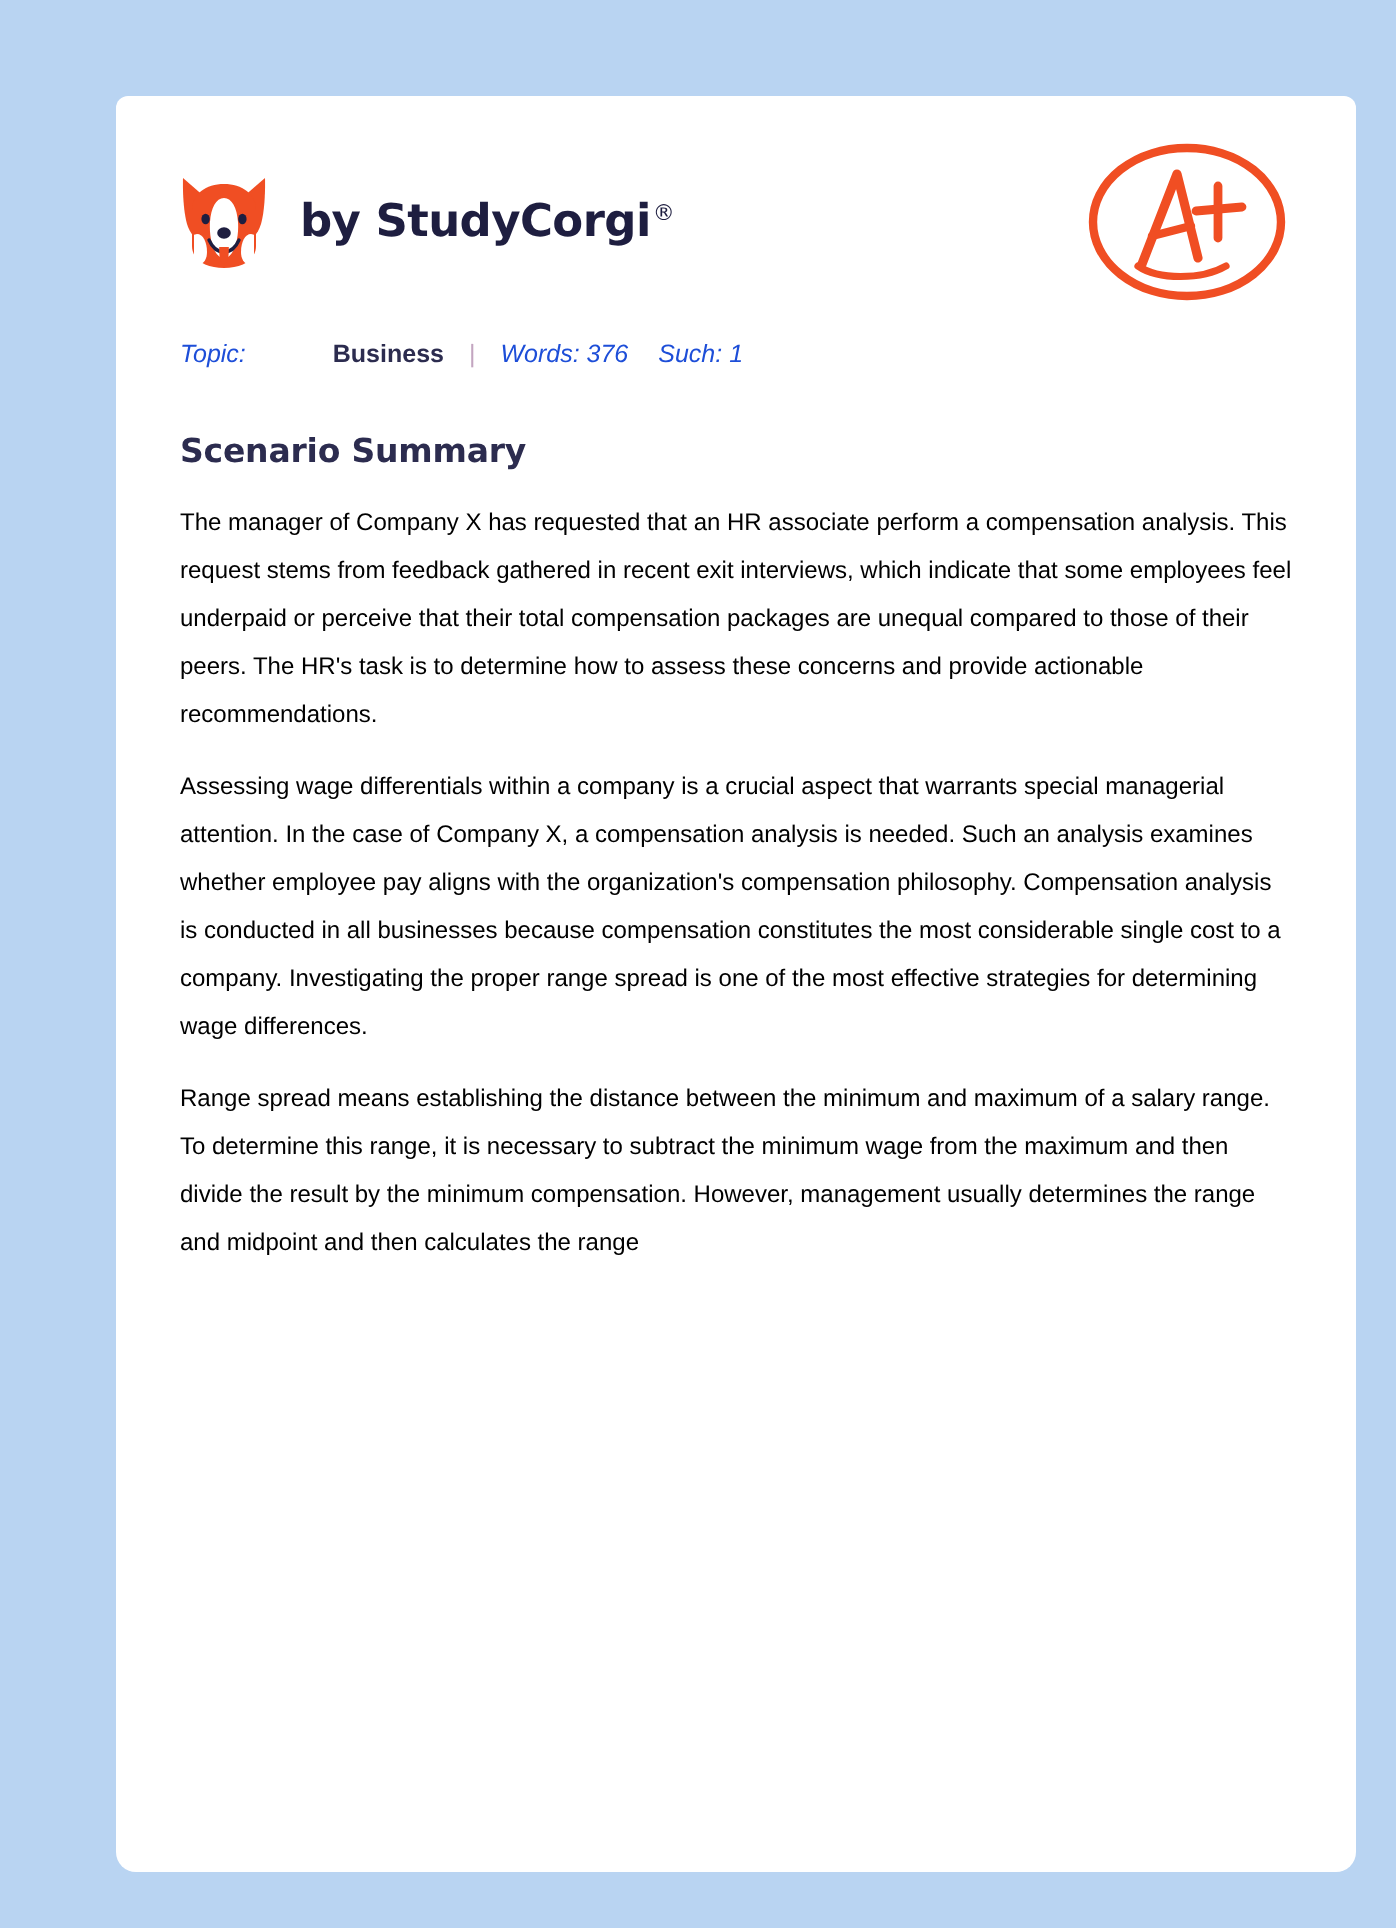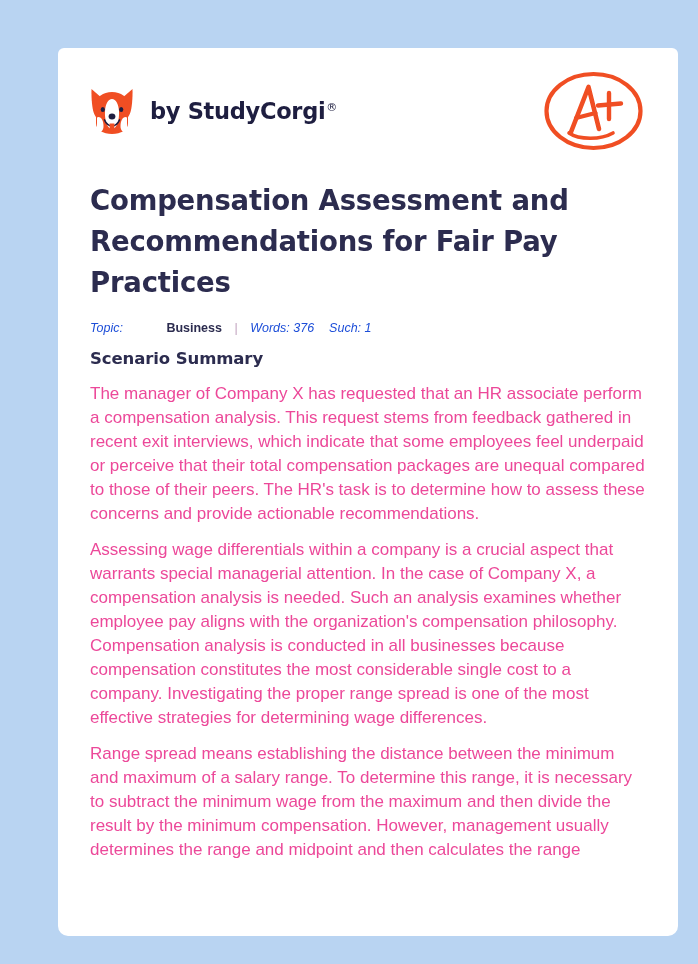--- a/index.html
+++ b/index.html
@@ -101,28 +101,28 @@
   .doc-meta .m-sep { color: #c3a5c0; margin: 0 9px; }
   .doc-meta .m-gap { display: inline-block; width: 8px; }
 
   
   .section-heading {
     font-family: "DejaVu Sans", sans-serif;
     font-size: 16.5px;
     font-weight: 700;
     color: #2c2c4f;
     letter-spacing: -0.1px;
-    margin-top: 12px;
+    margin-top: 30px;
     margin-bottom: 14px;
   }
 
   p.body-text {
-    font-size: 17px;
+    font-size: 12px;
     line-height: 24px;
-    color: #ec4899;
+    color: #000000;
     margin-bottom: 0;
   }
 
   p.body-text + p.body-text {
     margin-top: 12px;
   }
 
   .content-block { margin-top: 2px; }
 </style>
 </head>
@@ -168,21 +168,20 @@
         <path d="M30 65 L47.5 20 L58 62" fill="none" stroke="#f04e23" stroke-width="4.6" stroke-linecap="round" stroke-linejoin="round"></path>
         <path d="M35 51 L54.5 46" fill="none" stroke="#f04e23" stroke-width="4.2" stroke-linecap="round"></path>
 
         <path d="M68 26 L68 52" fill="none" stroke="#f04e23" stroke-width="4.4" stroke-linecap="round"></path>
         <path d="M57 38.5 L80 36.5" fill="none" stroke="#f04e23" stroke-width="4.4" stroke-linecap="round"></path>
 
         <path d="M28 66 C38 73 60 73 72 66" fill="none" stroke="#f04e23" stroke-width="3.6" stroke-linecap="round"></path>
       </svg>
     </div>
 
-    <h1 class="doc-title">Compensation Assessment and Recommendations for Fair Pay Practices</h1>
 
     <div class="doc-meta">
       <span class="m-label">Topic:</span>
       <span class="m-strong">Business</span>
       <span class="m-sep">|</span>
       <span class="m-label">Words:</span>
       <span class="m-label">376</span>
       <span class="m-gap"></span>
       <span class="m-label">Such:</span>
       <span class="m-label">1</span>

